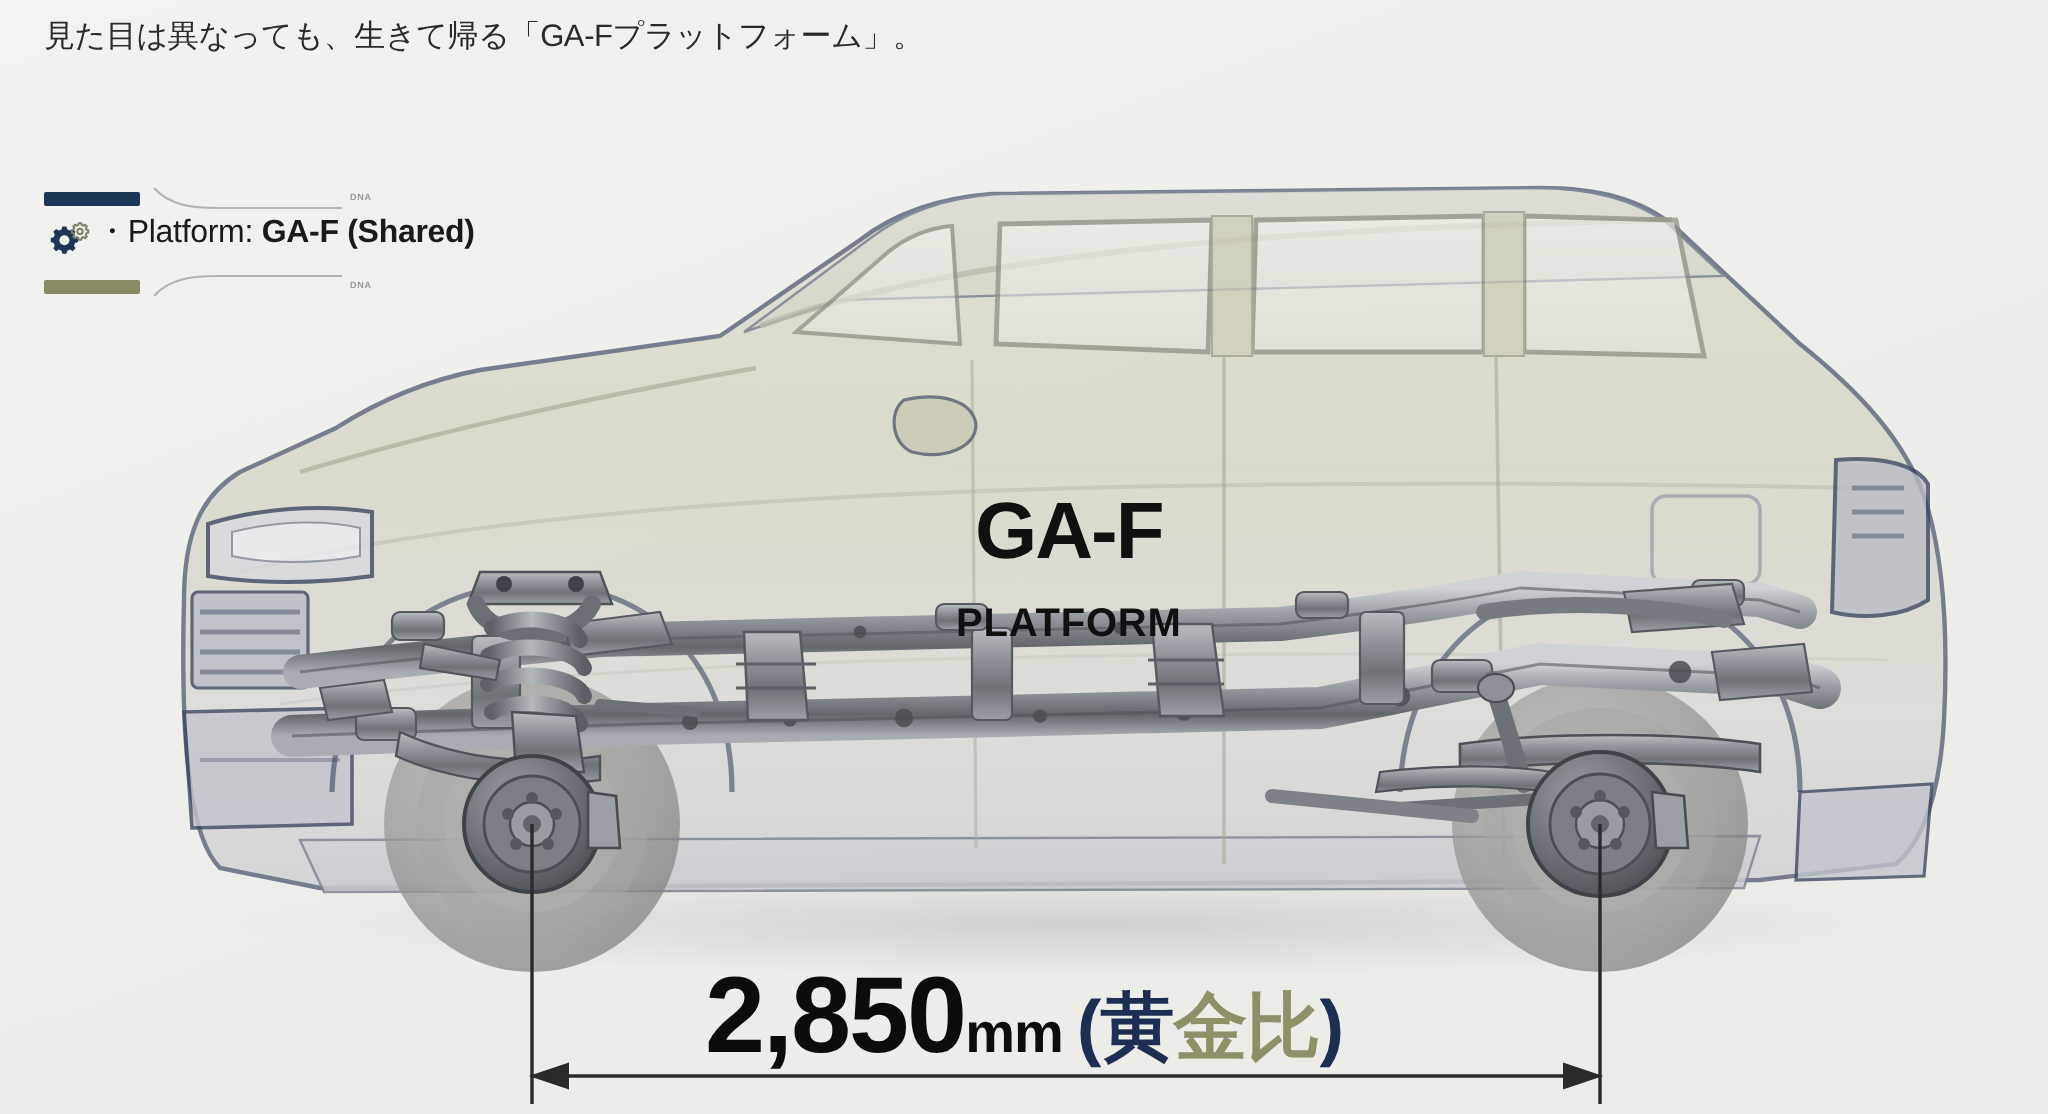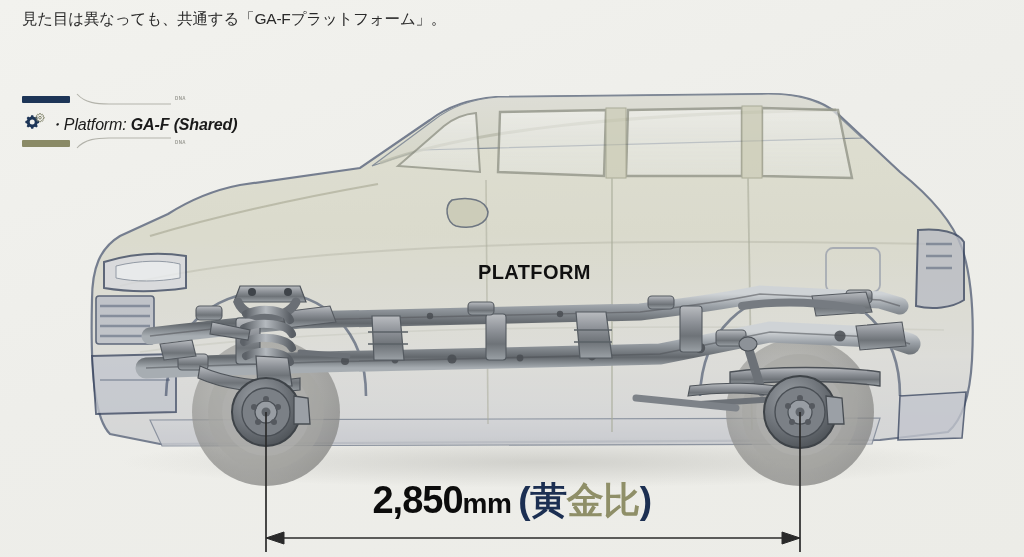--- a/index.html
+++ b/index.html
@@ -82,23 +82,22 @@
     color: #9a9a93;
     margin-left: 2px;
     line-height: 1;
   }
 
   .legend-items {
     margin: 3px 0 3px 0;
   }
   .legend-row {
     display: flex;
-    align-items: flex-end;
+    align-items: flex-start;
     height: 24px;
-    font-style: italic;
   }
   .legend-icon {
     width: 26px;
     height: 22px;
     flex: none;
     display: flex;
     align-items: center;
     justify-content: flex-start;
   }
   .legend-text {
@@ -150,21 +149,21 @@
     position: absolute;
     left: 0;
     right: 0;
     top: 481px;
     text-align: center;
     z-index: 35;
     line-height: 1;
     white-space: nowrap;
   }
   #dim-number {
-    font-size: 38px;
+    font-size: 54px;
     font-weight: bold;
     letter-spacing: -1px;
     color: #0c0c0c;
   }
   #dim-unit {
     font-size: 28px;
     font-weight: bold;
     letter-spacing: -0.5px;
     color: #0c0c0c;
   }
@@ -461,21 +460,21 @@
       <line x1="800" y1="412" x2="800" y2="552" stroke-width="1.7"></line>
 
       <line x1="266" y1="538" x2="800" y2="538" stroke-width="1.7"></line>
 
       <polygon points="266,538 284,532 284,544"></polygon>
       <polygon points="800,538 782,532 782,544"></polygon>
     </g>
   </svg>
 
   <div id="header">
-    <p id="page-subtitle">見た目は異なっても、共通する「GA-Fプラットフォーム」。</p>
+    <p id="page-subtitle">見た目は異なっても、生きて帰る「GA-Fプラットフォーム」。</p>
   </div>
 
   <div id="legend">
 
     <div class="rule-row">
       <span class="rule-bar top"></span>
       <span class="rule-tail">
         <svg width="98" height="14" viewBox="0 0 98 14" xmlns="http://www.w3.org/2000/svg">
           <path d="M2 2 C 10 11, 22 12, 34 12 L 96 12" fill="none" stroke="#b3b3ab" stroke-width="1.1"></path>
         </svg>
@@ -510,20 +509,21 @@
         <svg width="98" height="14" viewBox="0 0 98 14" xmlns="http://www.w3.org/2000/svg">
           <path d="M2 12 C 10 3, 22 2, 34 2 L 96 2" fill="none" stroke="#b3b3ab" stroke-width="1.1"></path>
         </svg>
       </span>
       <span class="rule-dna">DNA</span>
     </div>
 
   </div>
 
   <div id="platform-mark">
+    <span id="platform-mark-main">GA-F</span>
     <span id="platform-mark-sub">PLATFORM</span>
   </div>
 
   <div id="dimension-label">
     <span id="dim-number">2,850</span><span id="dim-unit">mm</span><span id="dim-note"><span class="note-dark">(</span><span class="note-dark">黄</span><span class="note-olive">金比</span><span class="note-dark">)</span></span>
   </div>
 
 </div>
 
 </body></html>

